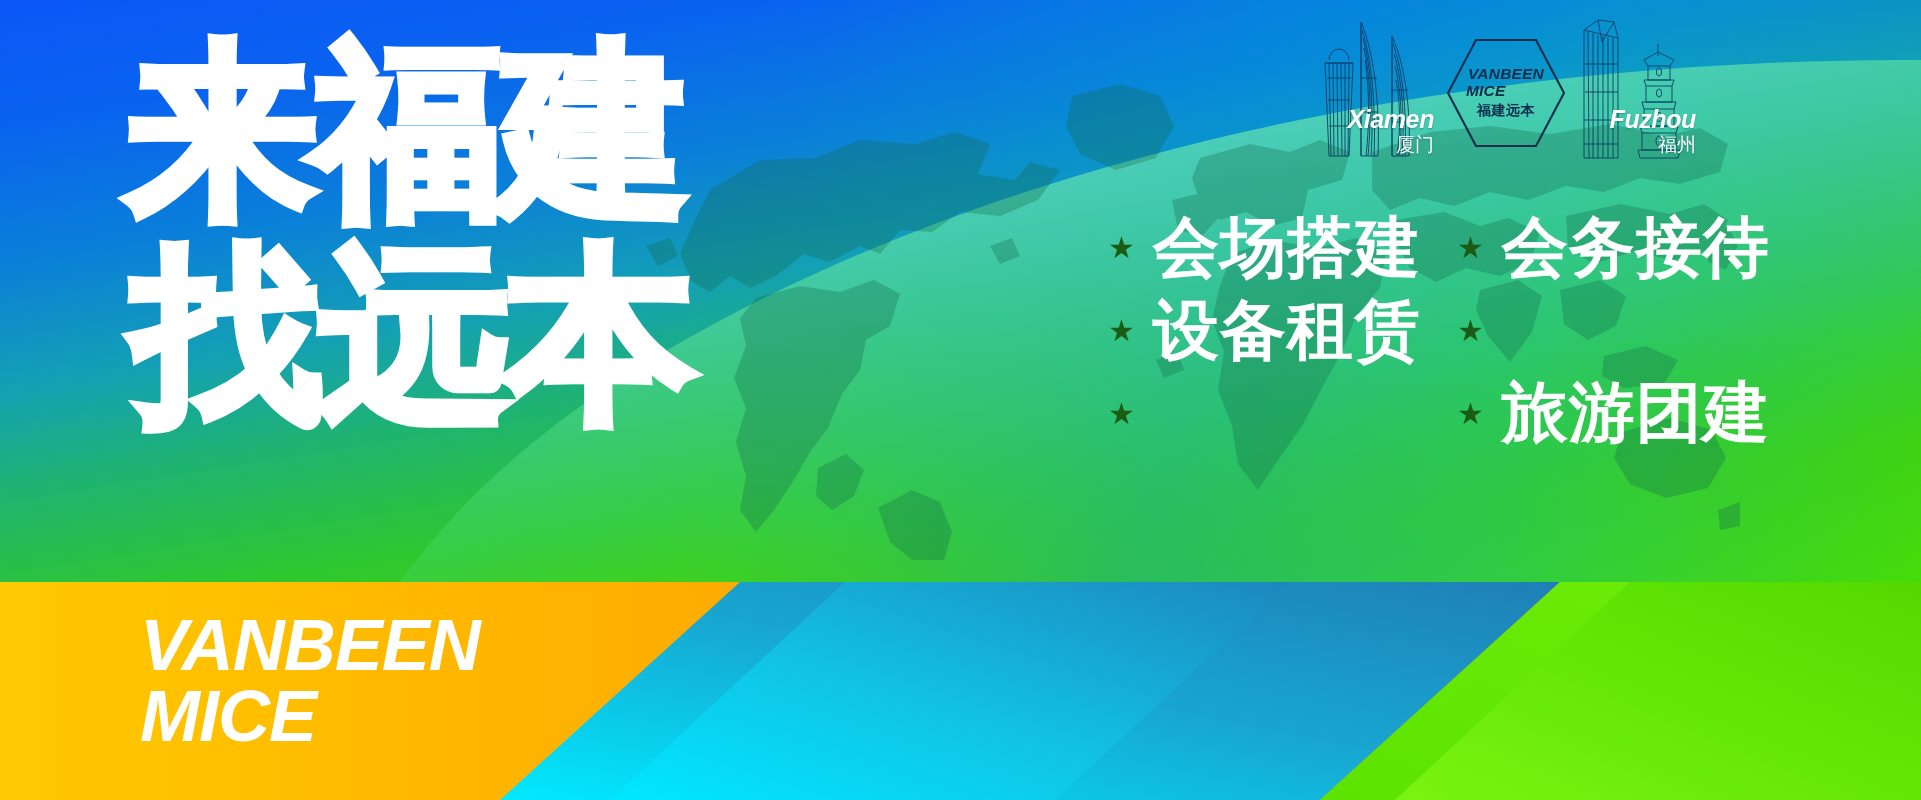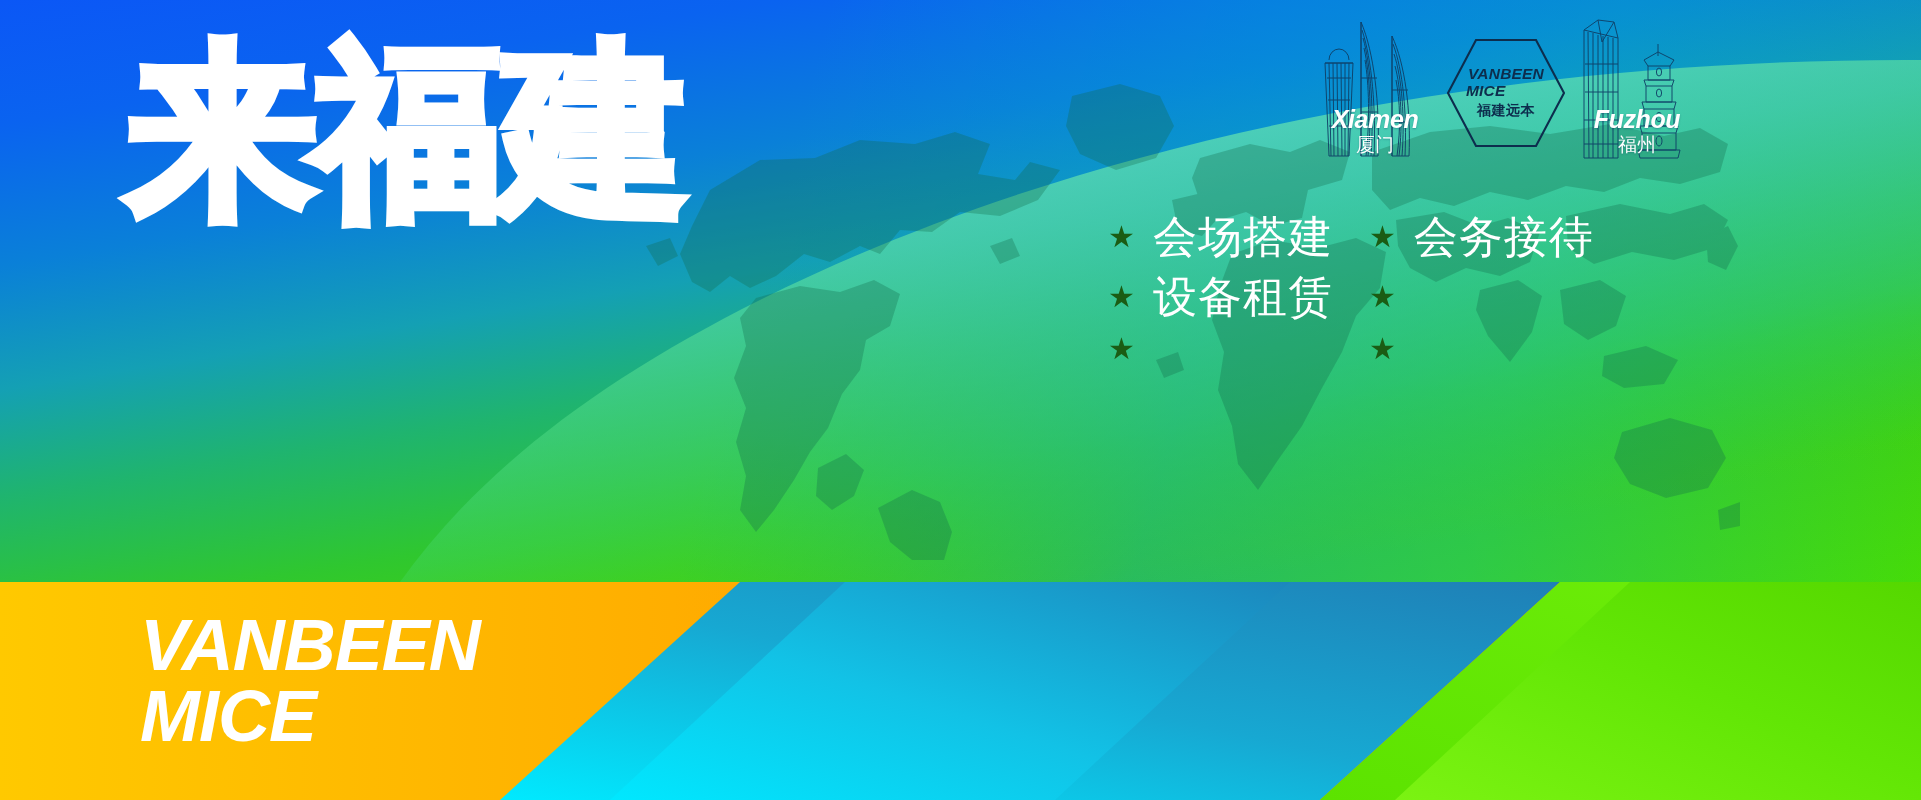--- a/index.html
+++ b/index.html
@@ -40,21 +40,21 @@
     -webkit-text-stroke:9px #fff; paint-order:stroke fill; }
   .headline .hl-line.l2 { margin-top:18px; margin-left:6px; }
 
   
   .cityband {
     position:absolute; left:1316px; top:8px; width:380px; height:168px; z-index:7;
     display:flex; align-items:flex-end; justify-content:space-between;
   }
   .city { position:relative; width:118px; height:168px; }
   .city .art { position:absolute; left:0; top:0; width:118px; height:168px; }
-  .city .labels { position:absolute; left:0; bottom:22px; width:118px; text-align:center; z-index:3;margin-top:12px; }
+  .city .labels { position:absolute; left:0; bottom:22px; width:118px; text-align:right; z-index:3;margin-top:12px; }
   .city .en { display:block; color:#fff; font-style:italic; font-weight:700;
               font-size:25px; letter-spacing:-.4px; line-height:1;
               text-shadow:0 1px 2px rgba(0,40,90,.30); }
   .city .cn { display:block; color:#fff; font-size:19px; margin-top:3px; line-height:1;
               font-family:"DejaVu Sans","Liberation Sans",sans-serif;
               text-shadow:0 1px 2px rgba(0,40,90,.30); }
 
   .hexlogo { position:relative; width:124px; height:118px; margin-bottom:24px; }
   .hexlogo svg { position:absolute; inset:0; }
   .hexlogo .htxt { position:absolute; inset:0; display:flex; flex-direction:column;
@@ -67,21 +67,21 @@
 
   
   .services {
     position:absolute; left:1108px; top:214px; z-index:6;
     display:grid; grid-template-columns:auto auto; column-gap:36px; row-gap:14px;
   }
   .svc { display:flex; align-items:center; gap:18px; }
   .svc .star { font-size:30px; color:#1b5c14; line-height:1; text-shadow:none; }
   .svc .txt {
     font-family:"DejaVu Sans","Liberation Sans",sans-serif;
-    font-size:44px; color:#fff; font-weight:400; line-height:1.04;
+    font-size:66px; color:#fff; font-weight:700; line-height:1.04;
     letter-spacing:1px; white-space:nowrap;
   }
 
   
   .bottom { position:absolute; left:0; top:582px; width:1921px; height:218px; overflow:hidden; }
   .bottom svg { position:absolute; inset:0; }
   .brand {
     position:absolute; left:140px; top:28px; z-index:4; color:#fff;
     font-style:italic; font-weight:700; font-size:72px; line-height:.98;
     letter-spacing:-1px;
@@ -153,20 +153,21 @@
         <path d="M1158,470 L1180,462 L1180,486 L1160,490 Z"></path>
 
         <path d="M86,206 L110,198 L118,216 L98,226 Z"></path>
         <path d="M430,206 L452,198 L460,216 L440,224 Z"></path>
         <path d="M596,320 L618,312 L624,330 L604,338 Z"></path>
       </g>
     </svg>
 
     <div class="headline">
       <span class="hl-line l1">来福建</span>
+      <span class="hl-line l2">找远本</span>
     </div>
 
     <div class="cityband">
 
       <div class="city">
         <svg class="art" viewBox="0 0 118 168">
           <g fill="none" stroke="#0f3f66" stroke-width="1" opacity=".92">
 
             <path d="M13,52 a10,11 0 0 1 20,0"></path>
             <path d="M9,55 L37,55 L33,148 L13,148 Z"></path>
@@ -272,20 +273,21 @@
         <span class="txt">设备租赁</span>
       </div>
       <div class="svc">
         <span class="star">★</span>
       </div>
       <div class="svc">
         <span class="star">★</span>
       </div>
       <div class="svc">
         <span class="star">★</span>
+        <span class="txt">旅游团建</span>
       </div>
     </div>
   </div>
 
   <div class="bottom">
     <svg viewBox="0 0 1921 218" preserveAspectRatio="none">
       <defs>
         <linearGradient id="gOrange" x1="0" y1="0" x2="1" y2="0">
           <stop offset="0" stop-color="#ffc900"></stop>
           <stop offset="0.35" stop-color="#ffae00"></stop>

